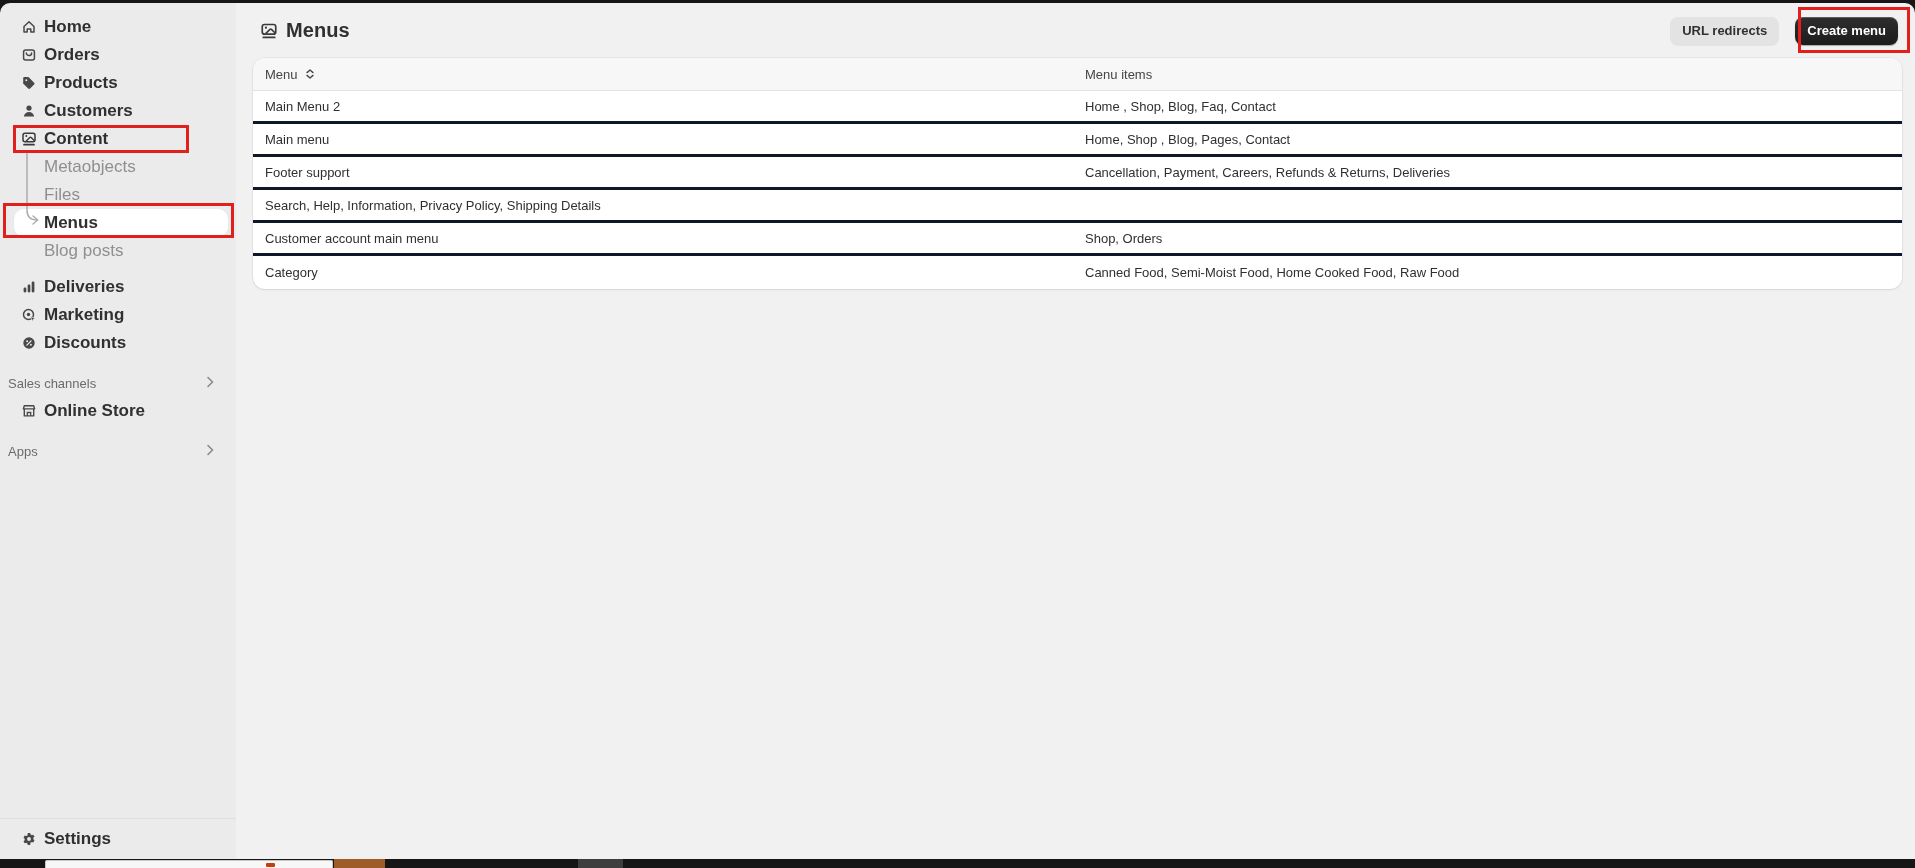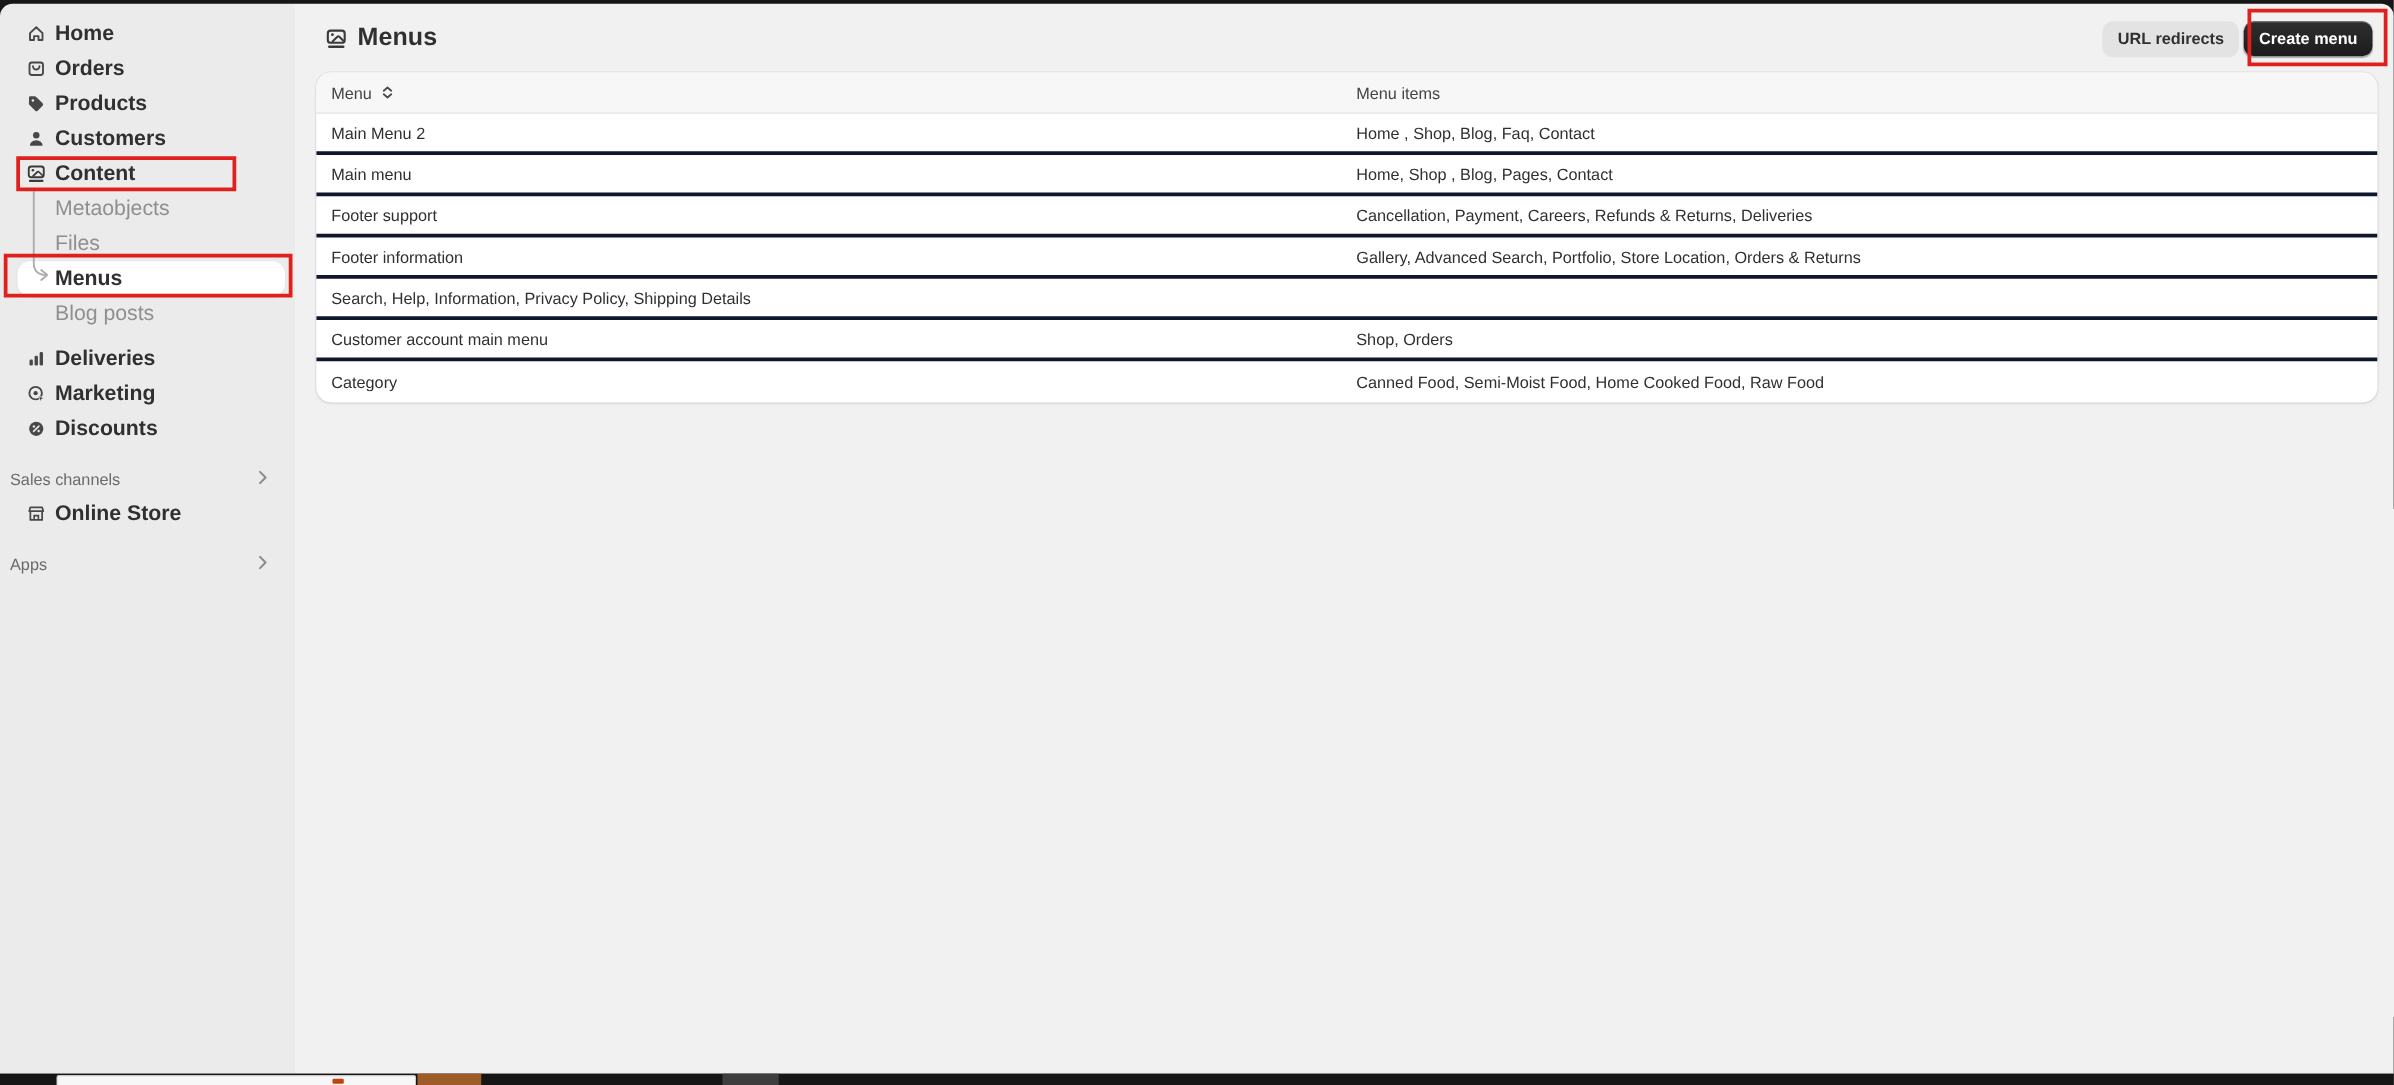--- a/index.html
+++ b/index.html
@@ -42,21 +42,21 @@
     background:#ebebeb;
   }
   .sidebar-footer .nav-row { margin-left:14px; }
   
   .page-header {
     height:55px; display:flex; align-items:center;
     padding:0 17px 0 24px;
   }
   .title-wrap { display:flex; align-items:center; gap:8px; }
   .page-title { font-size:20px; font-weight:700; color:#303030; letter-spacing:.1px; }
-  .header-actions { margin-left:auto; display:flex; align-items:flex-end; gap:4px; }
+  .header-actions { margin-left:auto; display:flex; align-items:flex-end; gap:16px; }
   .btn {
     height:28px; border:none; border-radius:8px; padding:0 12px;
     font-family:"Liberation Sans", sans-serif; font-size:13px; font-weight:700; cursor:pointer;
     display:inline-flex; align-items:center;
   }
   .btn.secondary { background:#e3e3e3; color:#303030; box-shadow:0 1px 0 rgba(0,0,0,.05); }
   .btn.primary {
     background:linear-gradient(#2e2e2e,#1c1c1c); color:#ffffff;
     box-shadow:inset 0 1px 0 rgba(255,255,255,.22), 0 1px 1px rgba(0,0,0,.3);
   }
@@ -199,20 +199,31 @@
         <span class="lbl">Online Store</span>
       </div>
       <div class="spacer-lg"></div>
       <div class="nav-section">
         <span>Apps</span>
         <span class="ic"><svg width="16" height="16" viewBox="0 0 16 16">
             <path d="M6 3.5 L10.5 8 L6 12.5" stroke="#8a8a8a" stroke-width="1.6" fill="none" stroke-linecap="round" stroke-linejoin="round"></path>
           </svg></span>
       </div>
     </div>
+  <div class="sidebar-footer">
+    <div class="nav-row">
+      <span class="ic">
+          <svg width="16" height="16" viewBox="0 0 16 16">
+            <path d="M6.8 1.9 h2.4 l.35 1.6 a5 5 0 0 1 1.2.7 l1.55-.5 1.2 2.05-1.2 1.1a5 5 0 0 1 0 1.4 l1.2 1.1-1.2 2.05-1.55-.5a5 5 0 0 1-1.2.7 L9.2 14.1 H6.8 l-.35-1.6a5 5 0 0 1-1.2-.7 l-1.55.5-1.2-2.05 1.2-1.1a5 5 0 0 1 0-1.4 L2.5 6.65l1.2-2.05 1.55.5a5 5 0 0 1 1.2-.7 Z" fill="#484848"></path>
+            <circle cx="8" cy="8" r="1.9" fill="#ebebeb"></circle>
+          </svg>
+        </span>
+      <span class="lbl">Settings</span>
+    </div>
+  </div>
 </div>
 
 <div class="main">
   <div class="page-header">
     <div class="title-wrap">
       <span class="ic" style="width:18px;height:18px"><svg width="18" height="18" viewBox="0 0 16 16">
             <rect x="2" y="2.2" width="12" height="8.6" rx="2" fill="none" stroke="#3a3a3a" stroke-width="1.5"></rect>
             <circle cx="5.3" cy="5.1" r="1" fill="#3a3a3a"></circle>
             <path d="M5 10.3 L8.8 6.6 a1 1 0 0 1 1.4 0 l3 3" stroke="#3a3a3a" stroke-width="1.4" fill="none"></path>
             <path d="M3 13.7 H13" stroke="#3a3a3a" stroke-width="1.7" stroke-linecap="round"></path>
@@ -242,24 +253,20 @@
         </div>
         <div class="t-row">
           <div class="cell">Main menu</div>
           <div class="cell">Home, Shop , Blog, Pages, Contact</div>
         </div>
         <div class="t-row">
           <div class="cell">Footer support</div>
           <div class="cell">Cancellation, Payment, Careers, Refunds &amp; Returns, Deliveries</div>
         </div>
         <div class="t-row">
-          <div class="cell">Footer information</div>
-          <div class="cell">Gallery, Advanced Search, Portfolio, Store Location, Orders &amp; Returns</div>
-        </div>
-        <div class="t-row">
           <div class="cell">Search, Help, Information, Privacy Policy, Shipping Details</div>
         </div>
         <div class="t-row">
           <div class="cell">Customer account main menu</div>
           <div class="cell">Shop, Orders</div>
         </div>
         <div class="t-row">
           <div class="cell">Category</div>
           <div class="cell">Canned Food, Semi-Moist Food, Home Cooked Food, Raw Food</div>
         </div>

